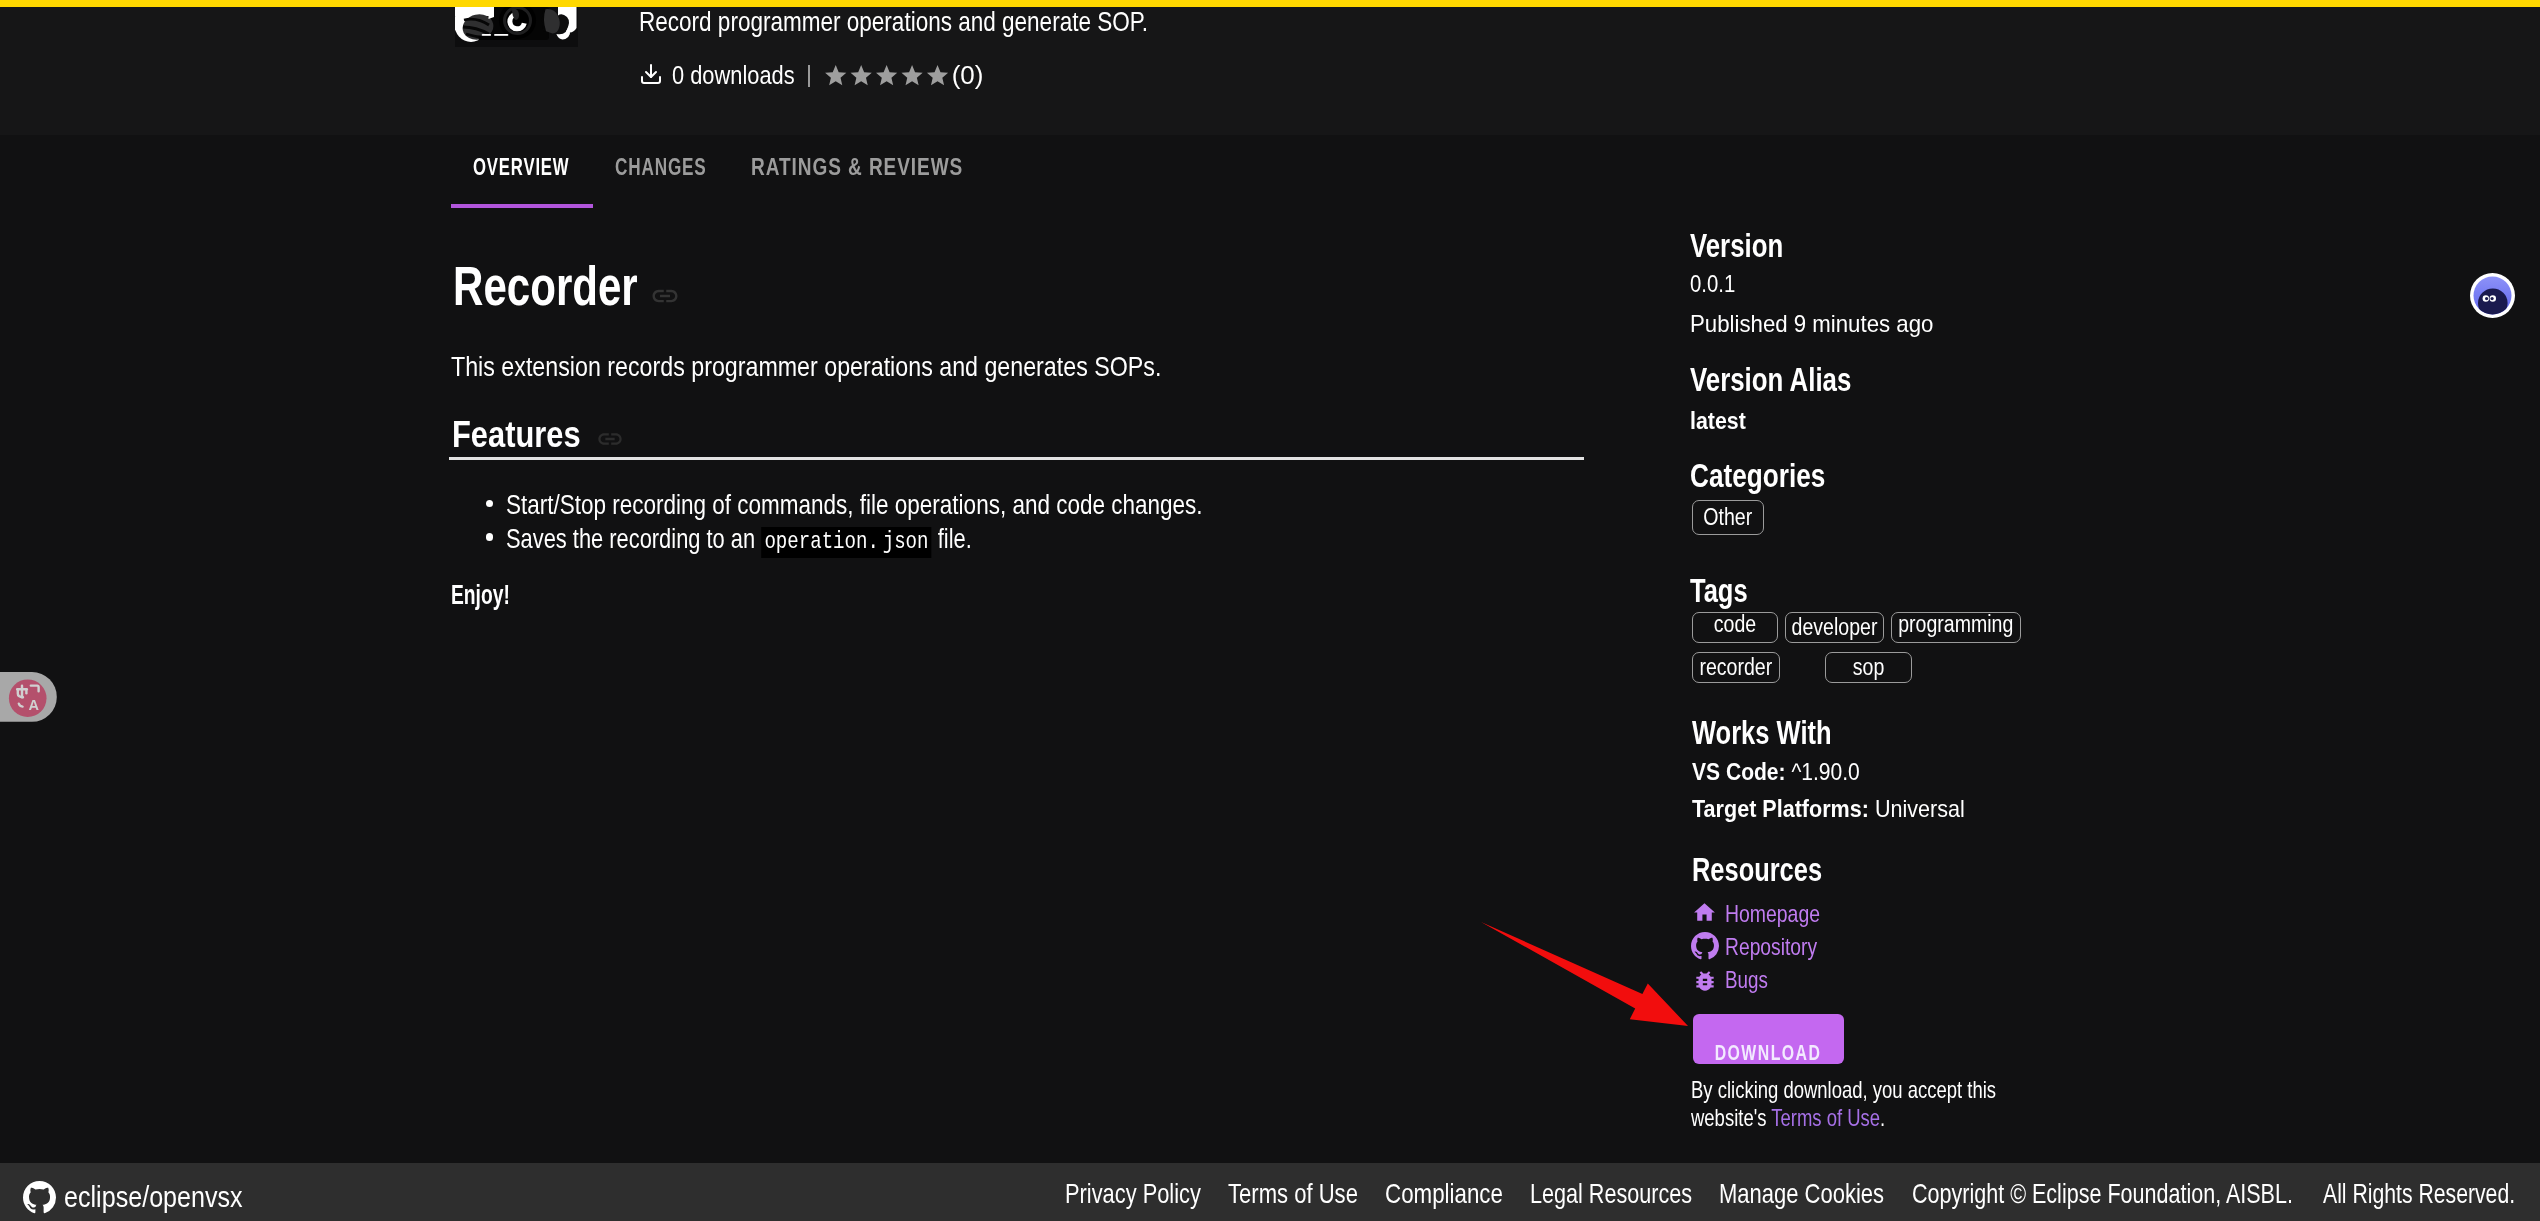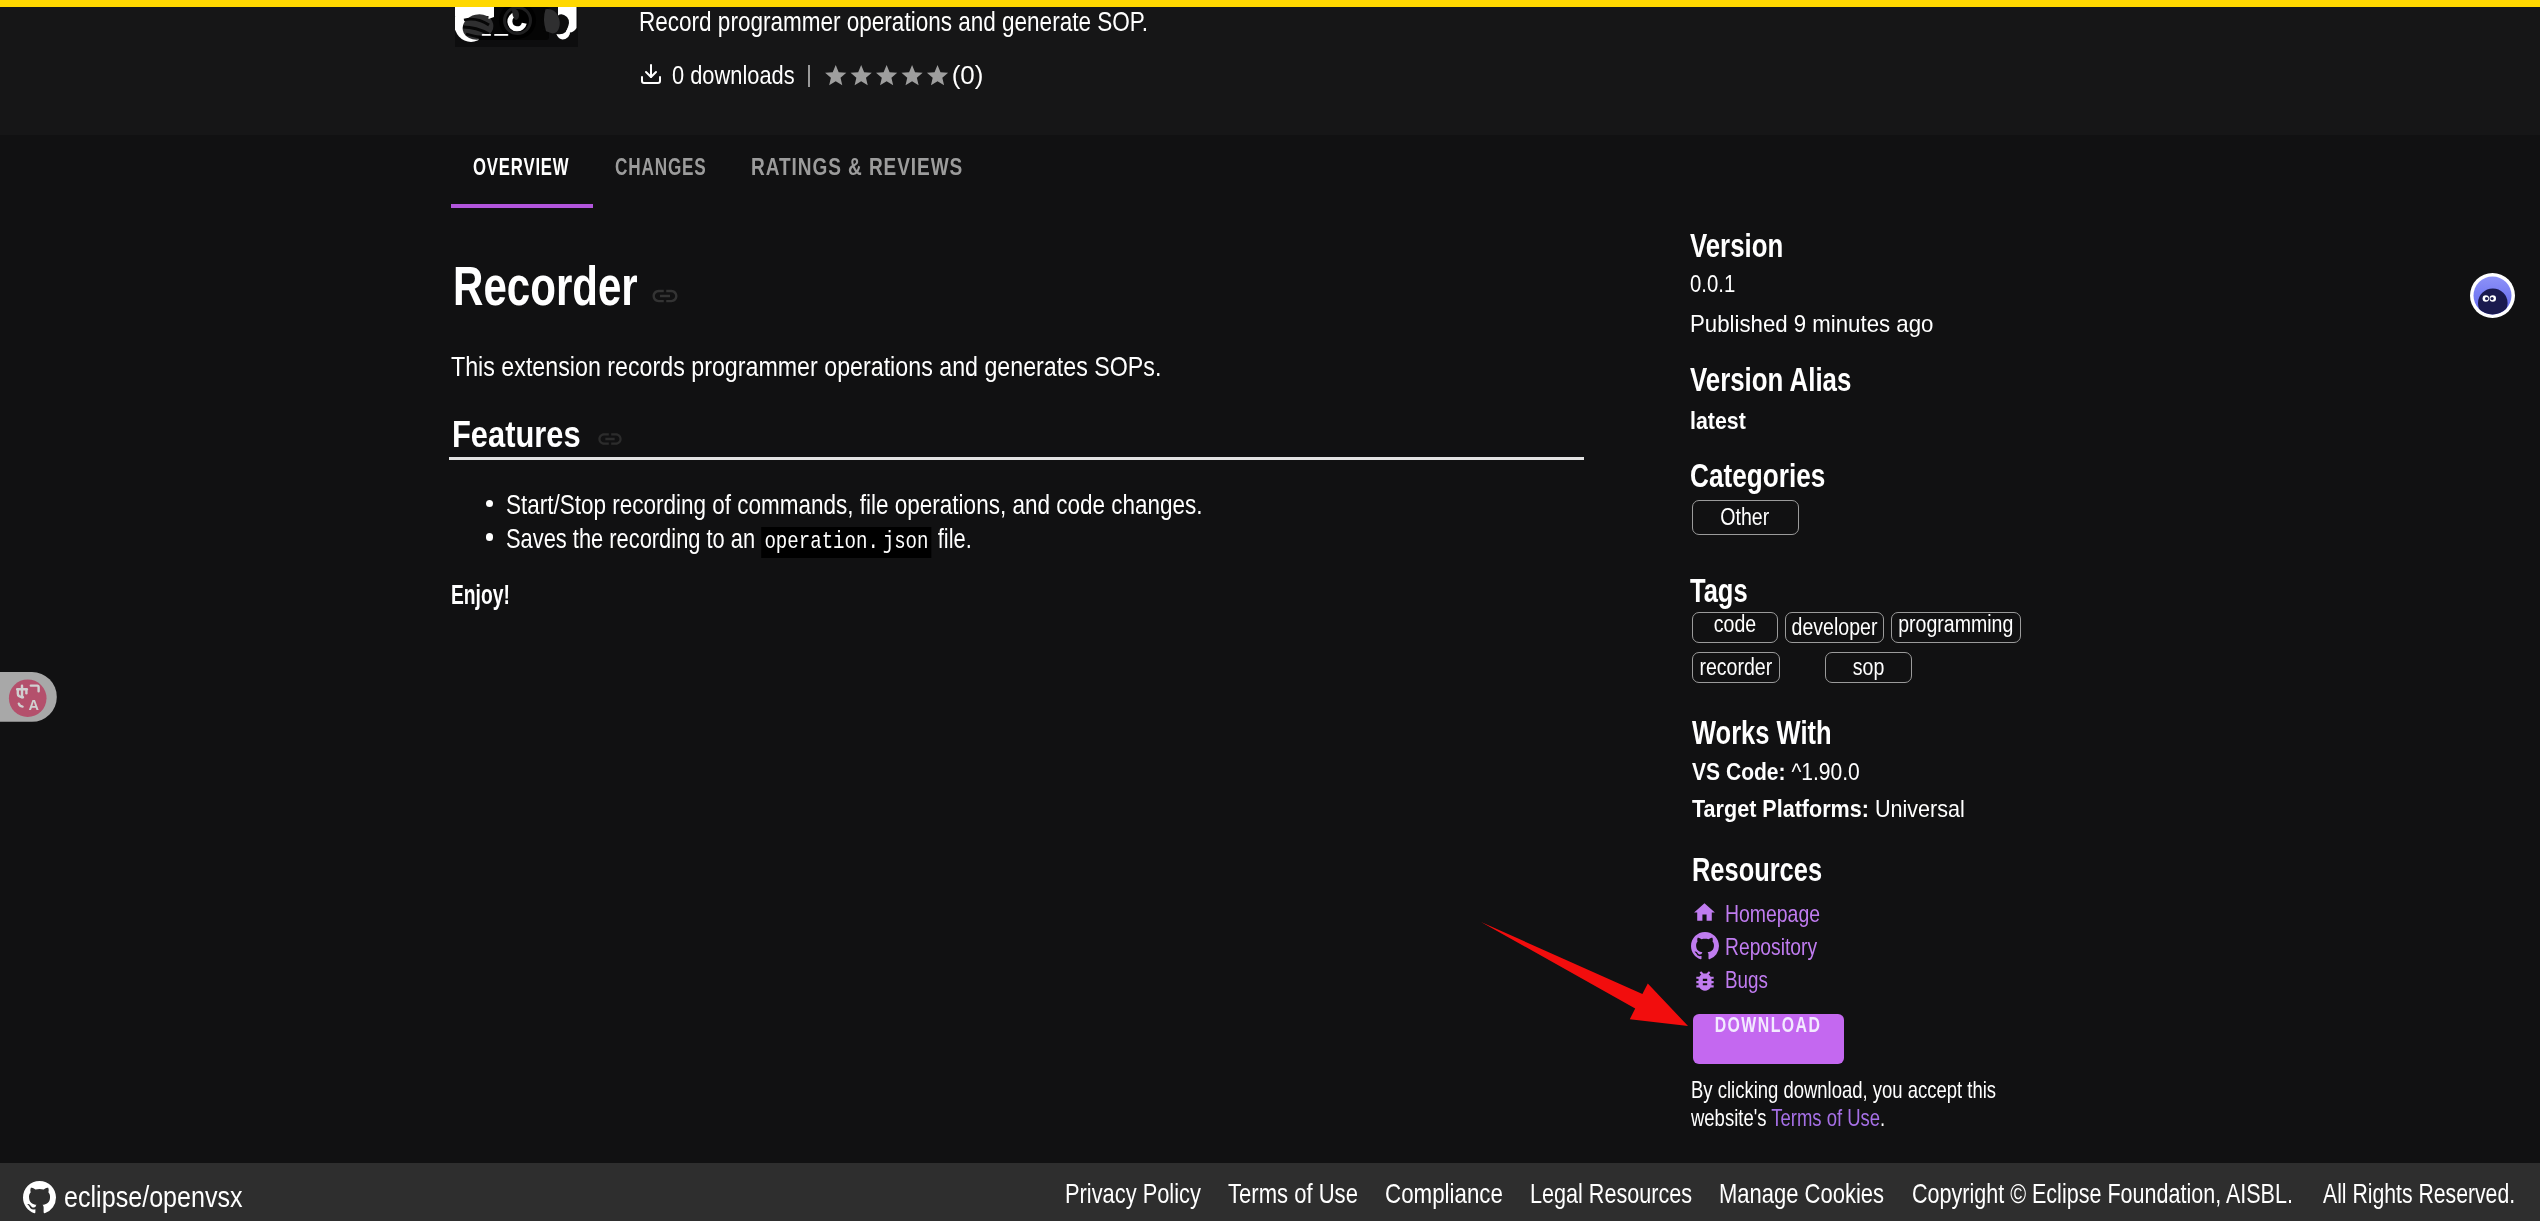--- a/index.html
+++ b/index.html
@@ -42,21 +42,21 @@
 <div class="abs" style="left:485.5px;top:533px;width:7.6px;height:7.6px;border-radius:50%;background:#fff;"></div>
 <div class="" style="position:absolute;left:506px;top:491.1px;font-size:27.5px;font-weight:400;color:#fff;line-height:1;white-space:nowrap;transform:scaleX(0.818);transform-origin:left top;">Start/Stop recording of commands, file operations, and code changes.</div>
 <div class="" style="position:absolute;left:506px;top:524.6px;font-size:27.5px;font-weight:400;color:#fff;line-height:1;white-space:nowrap;transform:scaleX(0.795);transform-origin:left top;">Saves the recording to an <span style="font-family:'Liberation Mono',monospace;font-size:24px;background:#000;padding:1px 4px 3px 4px;">operation. json</span> file.</div>
 <div class="" style="position:absolute;left:451px;top:581.1px;font-size:27.5px;font-weight:700;color:#fff;line-height:1;white-space:nowrap;transform:scaleX(0.7);transform-origin:left top;">Enjoy!</div>
 <div class="" style="position:absolute;left:1690.4px;top:229.4px;font-size:33.4px;font-weight:700;color:#fff;line-height:1;white-space:nowrap;transform:scaleX(0.772);transform-origin:left top;">Version</div>
 <div class="" style="position:absolute;left:1690.4px;top:273.2px;font-size:23.4px;font-weight:400;color:#fff;line-height:1;white-space:nowrap;transform:scaleX(0.87);transform-origin:left top;">0.0.1</div>
 <div class="" style="position:absolute;left:1690.4px;top:312.6px;font-size:23.4px;font-weight:400;color:#fff;line-height:1;white-space:nowrap;transform:scaleX(0.95);transform-origin:left top;">Published 9 minutes ago</div>
 <div class="" style="position:absolute;left:1690.4px;top:362.4px;font-size:34px;font-weight:700;color:#fff;line-height:1;white-space:nowrap;transform:scaleX(0.76);transform-origin:left top;">Version Alias</div>
 <div class="" style="position:absolute;left:1690.4px;top:409.2px;font-size:24px;font-weight:700;color:#fff;line-height:1;white-space:nowrap;transform:scaleX(0.89);transform-origin:left top;">latest</div>
 <div class="" style="position:absolute;left:1690.4px;top:458.2px;font-size:34px;font-weight:700;color:#fff;line-height:1;white-space:nowrap;transform:scaleX(0.77);transform-origin:left top;">Categories</div>
-<div class="abs" style="left:1691.7px;top:499.5px;width:107px;height:35px;border:1.5px solid #9b9b9b;border-radius:7px;box-sizing:border-box;display:flex;align-items:center;justify-content:center;">
+<div class="abs" style="left:1691.7px;top:499.5px;width:72px;height:35px;border:1.5px solid #9b9b9b;border-radius:7px;box-sizing:border-box;display:flex;align-items:center;justify-content:center;">
     <span style="font-size:23px;color:#fff;line-height:1;transform:scaleX(0.85);white-space:nowrap;">Other</span>
   </div>
 <div class="" style="position:absolute;left:1690.4px;top:572.7px;font-size:34px;font-weight:700;color:#fff;line-height:1;white-space:nowrap;transform:scaleX(0.75);transform-origin:left top;">Tags</div>
 <div class="abs" style="left:1691.7px;top:611.9px;width:86.3px;height:31px;border:1.5px solid #9b9b9b;border-radius:7px;box-sizing:border-box;display:flex;align-items:flex-start;justify-content:center;">
     <span style="font-size:23px;color:#fff;line-height:1;transform:scaleX(0.85);white-space:nowrap;">code</span>
   </div>
 <div class="abs" style="left:1784.9px;top:611.9px;width:98.9px;height:31px;border:1.5px solid #9b9b9b;border-radius:7px;box-sizing:border-box;display:flex;align-items:center;justify-content:center;">
     <span style="font-size:23px;color:#fff;line-height:1;transform:scaleX(0.85);white-space:nowrap;">developer</span>
   </div>
 <div class="abs" style="left:1890.7px;top:611.9px;width:130.8px;height:31px;border:1.5px solid #9b9b9b;border-radius:7px;box-sizing:border-box;display:flex;justify-content:center;">
@@ -77,21 +77,21 @@
   </svg>
 <div class="" style="position:absolute;left:1724.7px;top:901.9px;font-size:23.8px;font-weight:400;color:#c07cf0;line-height:1;white-space:nowrap;transform:scaleX(0.816);transform-origin:left top;">Homepage</div>
 <svg class="abs" style="left:1691px;top:932px" width="28" height="28" viewBox="0 0 16 16">
     <path d="M8 0C3.58 0 0 3.58 0 8c0 3.54 2.29 6.53 5.47 7.59.4.07.55-.17.55-.38 0-.19-.01-.82-.01-1.49-2.01.37-2.53-.49-2.69-.94-.09-.23-.48-.94-.82-1.13-.28-.15-.68-.52-.01-.53.63-.01 1.08.58 1.23.82.72 1.21 1.87.87 2.33.66.07-.52.28-.87.51-1.07-1.78-.2-3.64-.89-3.64-3.95 0-.87.31-1.59.82-2.15-.08-.2-.36-1.02.08-2.12 0 0 .67-.21 2.2.82.64-.18 1.32-.27 2-.27s1.36.09 2 .27c1.53-1.04 2.2-.82 2.2-.82.44 1.1.16 1.92.08 2.12.51.56.82 1.27.82 2.15 0 3.07-1.87 3.75-3.65 3.95.29.25.54.73.54 1.48 0 1.07-.01 1.93-.01 2.2 0 .21.15.46.55.38A8.01 8.01 0 0 0 16 8c0-4.42-3.58-8-8-8z" fill="#c07cf0"></path>
   </svg>
 <div class="" style="position:absolute;left:1724.7px;top:934.8px;font-size:23.8px;font-weight:400;color:#c07cf0;line-height:1;white-space:nowrap;transform:scaleX(0.81);transform-origin:left top;">Repository</div>
 <svg class="abs" style="left:1692px;top:968px" width="26" height="26" viewBox="0 0 24 24">
     <path d="M20 8h-2.81c-.45-.78-1.07-1.45-1.82-1.96L17 4.41 15.59 3l-2.17 2.17C12.96 5.06 12.49 5 12 5c-.49 0-.96.06-1.41.17L8.41 3 7 4.41l1.62 1.63C7.88 6.55 7.26 7.22 6.81 8H4v2h2.09c-.05.33-.09.66-.09 1v1H4v2h2v1c0 .34.04.67.09 1H4v2h2.81c1.04 1.79 2.97 3 5.19 3s4.15-1.21 5.19-3H20v-2h-2.09c.05-.33.09-.66.09-1v-1h2v-2h-2v-1c0-.34-.04-.67-.09-1H20V8zm-6 8h-4v-2h4v2zm0-4h-4v-2h4v2z" fill="#c07cf0"></path>
   </svg>
 <div class="" style="position:absolute;left:1724.7px;top:967.8px;font-size:23.8px;font-weight:400;color:#c07cf0;line-height:1;white-space:nowrap;transform:scaleX(0.79);transform-origin:left top;">Bugs</div>
-<div class="abs" style="left:1692.9px;top:1014.3px;width:150.8px;height:49.5px;border-radius:6px;background:#c468f0;display:flex;align-items:flex-start;justify-content:center;">
+<div class="abs" style="left:1692.9px;top:1014.3px;width:150.8px;height:49.5px;border-radius:6px;background:#c468f0;display:flex;align-items:flex-end;justify-content:center;">
     <span style="font-size:22px;font-weight:700;letter-spacing:2px;color:#f3eaff;line-height:1;transform:scaleX(0.72);white-space:nowrap;">DOWNLOAD</span>
   </div>
 <div class="" style="position:absolute;left:1691.2px;top:1079.4px;font-size:23.4px;font-weight:400;color:#fff;line-height:1;white-space:nowrap;transform:scaleX(0.79);transform-origin:left top;">By clicking download, you accept this</div>
 <div class="" style="position:absolute;left:1691.2px;top:1106.7px;font-size:23.4px;font-weight:400;color:#fff;line-height:1;white-space:nowrap;transform:scaleX(0.79);transform-origin:left top;">website's <span style="color:#a670e6">Terms of Use</span>.</div>
 <svg class="abs" style="left:1470px;top:910px" width="230" height="130" viewBox="0 0 230 130">
 <polygon points="11,12 165.2,98.5 159.8,109.2 218,116 177.8,73.4 172.4,84.1" fill="#f20d0d"></polygon>
   </svg>
 <svg class="abs" style="left:2470px;top:273px" width="45" height="45" viewBox="0 0 45 45">
 <defs>
       <linearGradient id="mg" x1="0" y1="0" x2="0" y2="1">

